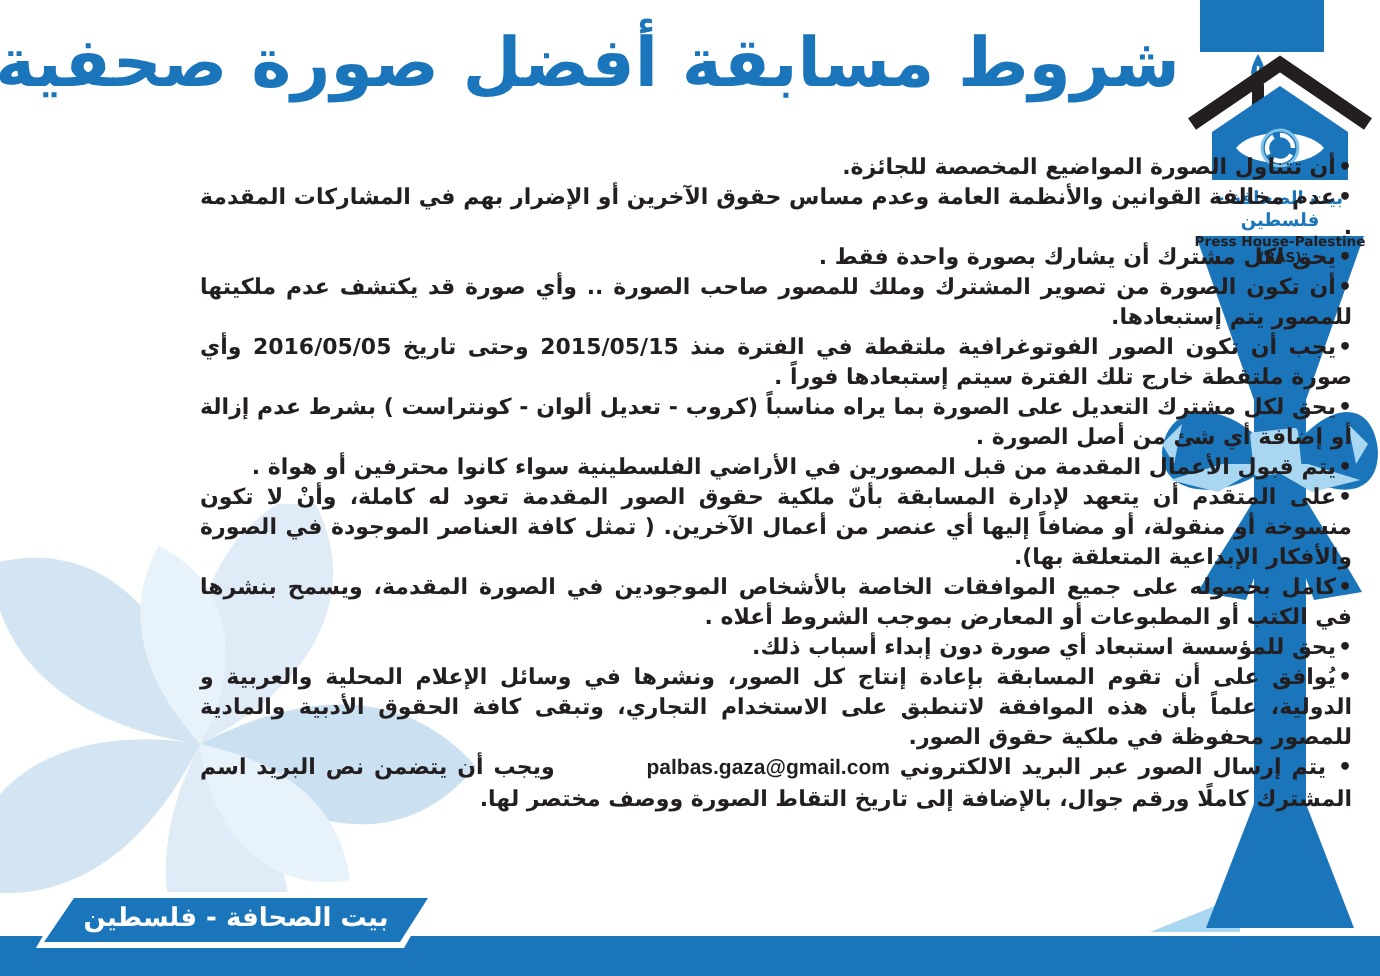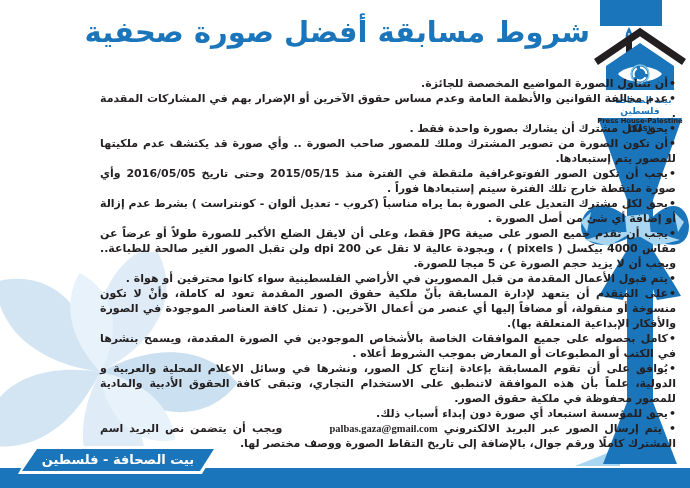--- a/index.html
+++ b/index.html
@@ -53,21 +53,21 @@
     font-size:6.8px;font-weight:bold;
     line-height:8px;
     direction:ltr;
   }
   
   .title{
     position:absolute;
     top:8px;right:100px;left:40px;
     z-index:2;
     color:#1b75bb;
-    font-size:29px;
+    font-size:34px;
     font-weight:bold;
     text-align:right;
     line-height:48px;
     white-space:nowrap;
   }
   
   .rules{
     position:absolute;
     top:76px;right:14px;left:100px;
     z-index:2;
@@ -75,21 +75,21 @@
     list-style:none;
     color:#231f20;
     font-size:11px;
     font-weight:bold;
     line-height:15px;
     text-align:justify;
   }
   .rules li{margin:0;padding:0;}
   .rules li::before{content:"\2022";margin-left:1px;}
   .mono{
-    font-family:Liberation Serif, serif;
+    font-family:Liberation Sans, sans-serif;
     font-weight:bold;
     direction:ltr;
     unicode-bidi:embed;
     font-size:10.5px;
     margin-left:41px;
   }
   
   .bottom-bar{
     position:absolute;
     left:0;right:0;bottom:0;
@@ -177,26 +177,25 @@
 
   <div class="title">شروط مسابقة أفضل صورة صحفية</div>
 
   <ul class="rules">
     <li>أن تتناول الصورة المواضيع المخصصة للجائزة.</li>
     <li>عدم مخالفة القوانين والأنظمة العامة وعدم مساس حقوق الآخرين أو الإضرار بهم في المشاركات المقدمة .</li>
     <li>يحق لكل مشترك أن يشارك بصورة واحدة فقط .</li>
     <li>أن تكون الصورة من تصوير المشترك وملك للمصور صاحب الصورة .. وأي صورة قد يكتشف عدم ملكيتها للمصور يتم إستبعادها.</li>
     <li>يجب أن تكون الصور الفوتوغرافية ملتقطة في الفترة منذ 2015/05/15 وحتى تاريخ 2016/05/05 وأي صورة ملتقطة خارج تلك الفترة سيتم إستبعادها فوراً .</li>
     <li>يحق لكل مشترك التعديل على الصورة بما يراه مناسباً (كروب - تعديل ألوان - كونتراست ) بشرط عدم إزالة أو إضافة أي شئ من أصل الصورة .</li>
-    <li>يجب أن تقدم جميع الصور على صيغة JPG فقط، وعلى أن لايقل الضلع الأكبر للصورة طولاً أو عرضاً عن مقاس 4000 بيكسل ( pixels ) ، وبجودة عالية لا تقل عن 200 dpi ولن تقبل الصور الغير صالحة للطباعة.. ويجب أن لا يزيد حجم الصورة عن 5 ميجا للصورة.</li>
     <li>يتم قبول الأعمال المقدمة من قبل المصورين في الأراضي الفلسطينية سواء كانوا محترفين أو هواة .</li>
     <li>على المتقدم أن يتعهد لإدارة المسابقة بأنّ ملكية حقوق الصور المقدمة تعود له كاملة، وأنْ لا تكون منسوخة أو منقولة، أو مضافاً إليها أي عنصر من أعمال الآخرين. ( تمثل كافة العناصر الموجودة في الصورة والأفكار الإبداعية المتعلقة بها).</li>
     <li>كامل بحصوله على جميع الموافقات الخاصة بالأشخاص الموجودين في الصورة المقدمة، ويسمح بنشرها في الكتب أو المطبوعات أو المعارض بموجب الشروط أعلاه .</li>
+    <li>يحق للمؤسسة استبعاد أي صورة دون إبداء أسباب ذلك.</li>
     <li>يُوافق على أن تقوم المسابقة بإعادة إنتاج كل الصور، ونشرها في وسائل الإعلام المحلية والعربية و الدولية، علماً بأن هذه الموافقة لاتنطبق على الاستخدام التجاري، وتبقى كافة الحقوق الأدبية والمادية للمصور محفوظة في ملكية حقوق الصور.</li>
-    <li>يحق للمؤسسة استبعاد أي صورة دون إبداء أسباب ذلك.</li>
     <li>
       <span>يتم إرسال الصور عبر البريد الالكتروني </span><span class="mono">palbas.gaza@gmail.com</span><span> ويجب أن يتضمن نص البريد اسم المشترك كاملًا ورقم جوال، بالإضافة إلى تاريخ التقاط الصورة ووصف مختصر لها.</span>
     </li>
   </ul>
 
   <div class="bottom-bar"></div>
   <div class="footer-banner">
     <svg width="200" height="28" viewBox="0 0 200 28" aria-hidden="true">
       <polygon points="16,0 200,0 184,28 0,28" fill="#ffffff"></polygon>
       <polygon points="19,3 196,3 182,25 4,25" fill="#1b75bb"></polygon>

